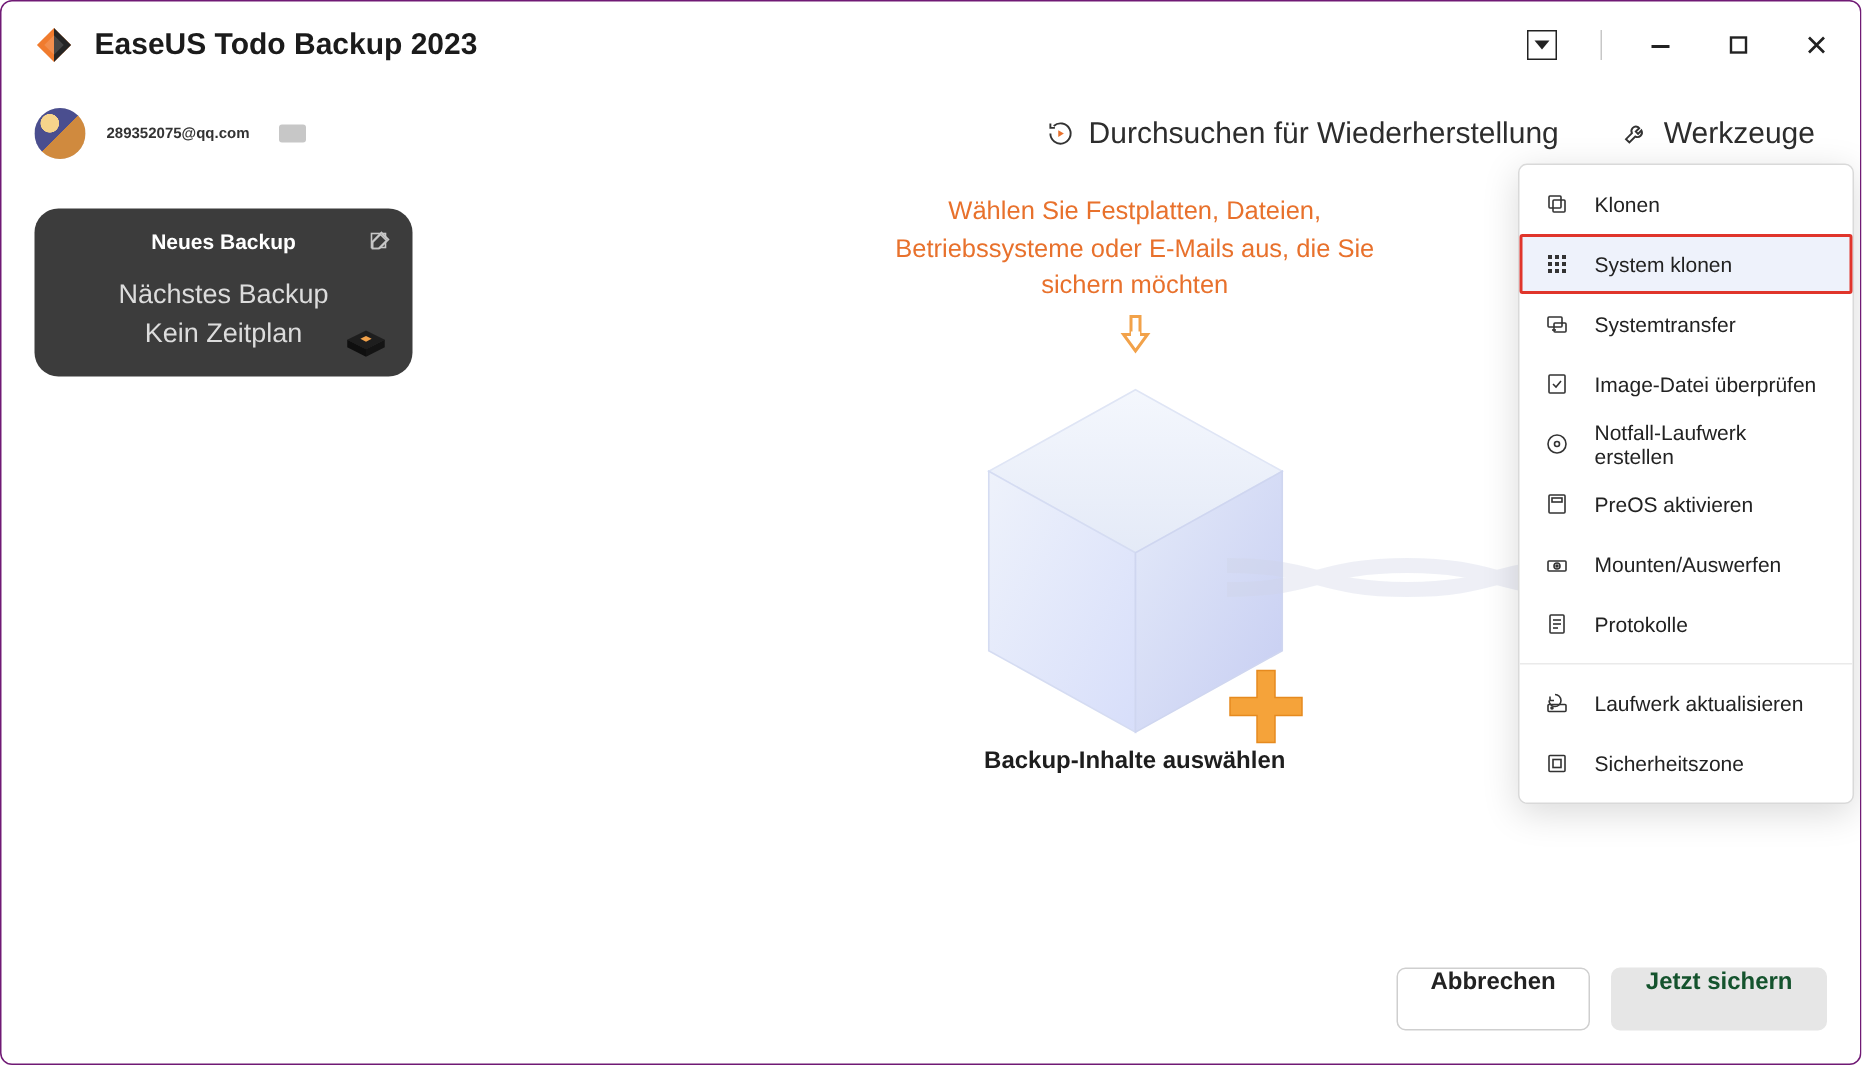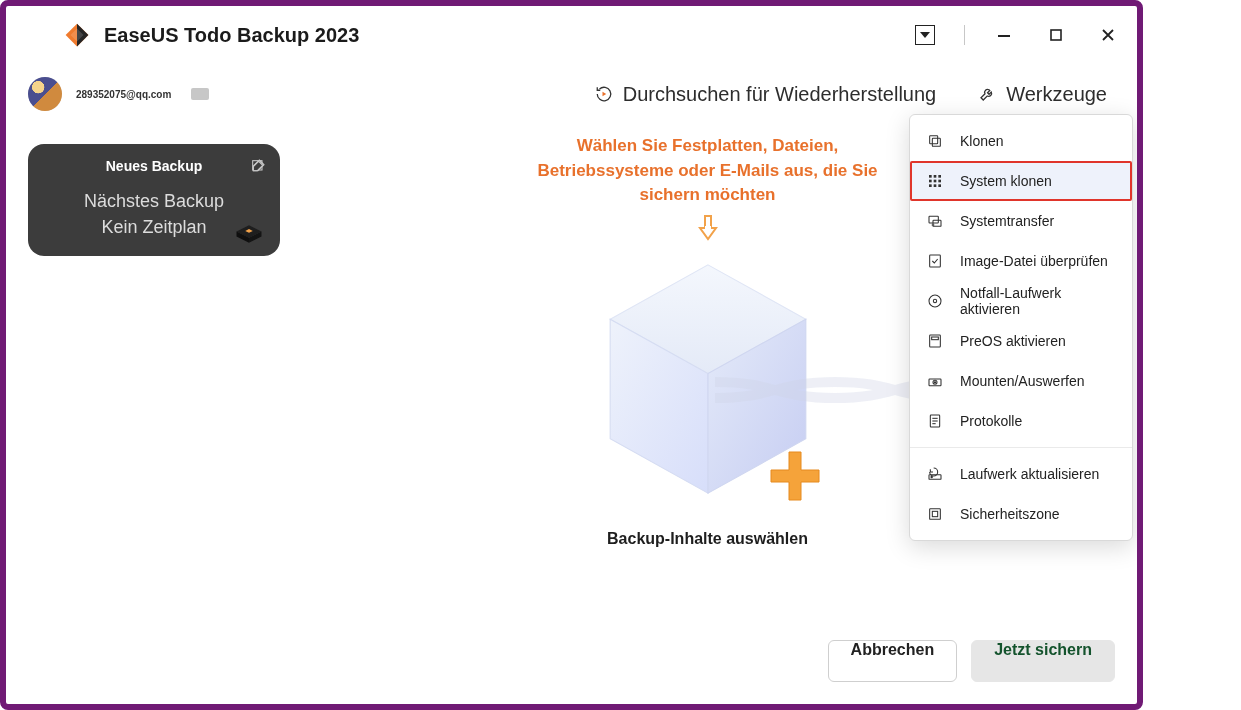--- a/index.html
+++ b/index.html
@@ -7,23 +7,23 @@
     --muted:#6e6e6e;
     --orange:#e8712c;
     --orange-light:#f2a24a;
     --panel-dark:#3c3c3c;
     --panel-dark-2:#2f2f2f;
     --card-border:#e6e6e6;
     --blue-gray:#e9eef9;
   }
   html,body{margin:0;padding:0;background:#fff;font-family:"Segoe UI",Arial,sans-serif;color:var(--text);font-size:14px;}
   .app{
-    width:1143px;height:710px;box-sizing:border-box;
-    position:relative;border:6px solid #701a75;border-radius:8px;
-    overflow:hidden;background:#fff;padding-left:36px;
+    width:1241px;height:710px;box-sizing:border-box;
+    position:relative;border:1px solid #701a75;border-radius:8px;
+    overflow:hidden;background:#fff;
   }
 
   
   .titlebar{
     height:58px;display:flex;align-items:center;gap:14px;padding:0 10px 0 22px;
     border-bottom:1px solid transparent;
   }
   .logo-icon{width:26px;height:26px;display:flex;align-items:center;justify-content:center}
   .app-title{font-size:20px;font-weight:600}
   .title-spacer{flex:1}
@@ -57,29 +57,29 @@
   .backup-title{font-size:14px;font-weight:600;margin-bottom:14px}
   .backup-sub{font-size:18px;color:#dcdcdc;line-height:1.45}
   .edit-icon{position:absolute;right:14px;top:14px;color:#c7c7c7}
   .disk-mini{position:absolute;right:16px;bottom:12px;width:30px;height:30px}
 
   
   .main{
     position:absolute;left:294px;right:22px;top:128px;bottom:90px;
   }
   .instruction{
-    color:var(--orange);font-size:17px;font-weight:700;text-align:center;
+    color:var(--orange);font-size:17px;font-weight:400;text-align:center;
     line-height:1.45;max-width:420px;margin:0 auto;
   }
   .arrow-down{display:flex;justify-content:center;margin-top:6px}
   .cube-wrap{display:flex;justify-content:center;margin-top:12px;position:relative}
   .cube{width:220px;height:250px}
   .plus-badge{position:absolute;left:calc(50% + 55px);top:190px;width:64px;height:64px}
   .caption{
-    text-align:center;font-size:16px;font-weight:600;color:#1e1e1e;margin-top:26px;
+    text-align:center;font-size:16px;font-weight:600;color:#1e1e1e;
   }
 
   
   .target{
     position:absolute;right:-8px;top:186px;width:200px;text-align:center;
   }
   .monitor{width:128px;height:128px;margin:0 auto;position:relative}
   .drive-label{font-size:16px;font-weight:700;margin-top:8px}
   .drive-free{font-size:13.5px;color:var(--muted);margin-top:4px}
   .wires{
@@ -319,21 +319,21 @@
         </span>
         <span>Image-Datei überprüfen</span>
       </div>
       <div class="dd-item">
         <span class="dd-icon">
           <svg width="16" height="16" viewBox="0 0 24 24" fill="none" stroke="#333" stroke-width="1.6">
             <circle cx="12" cy="12" r="9"></circle>
             <circle cx="12" cy="12" r="2.5"></circle>
           </svg>
         </span>
-        <span>Notfall-Laufwerk aktivieren</span>
+        <span>Notfall-Laufwerk erstellen</span>
       </div>
       <div class="dd-item">
         <span class="dd-icon">
           <svg width="16" height="16" viewBox="0 0 24 24" fill="none" stroke="#333" stroke-width="1.6">
             <rect x="4" y="3" width="16" height="18" rx="1"></rect>
             <rect x="7" y="6" width="10" height="4"></rect>
           </svg>
         </span>
         <span>PreOS aktivieren</span>
       </div>

